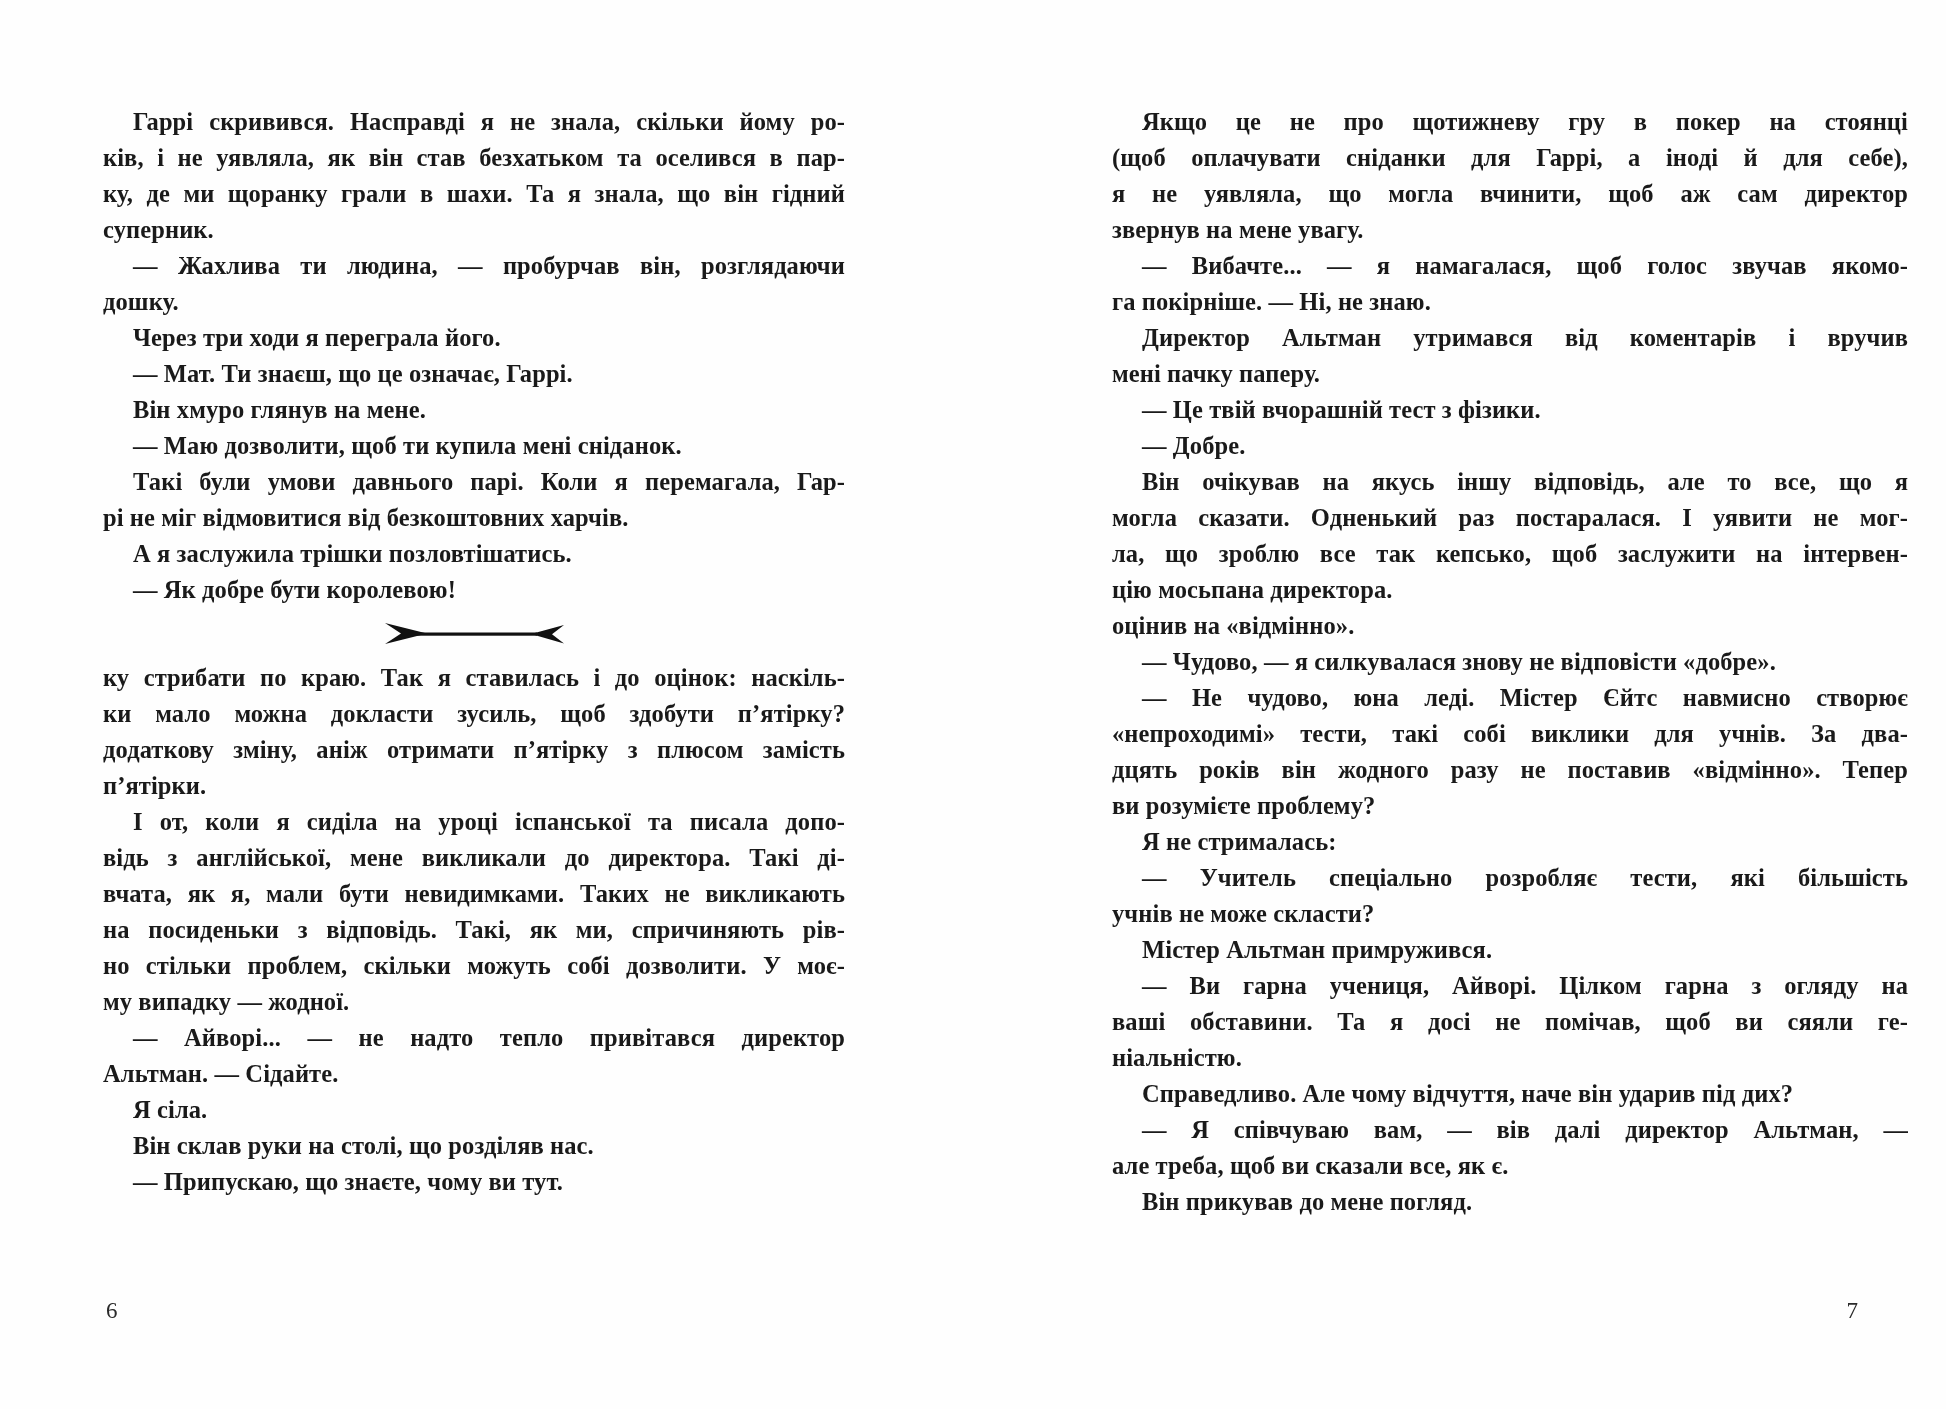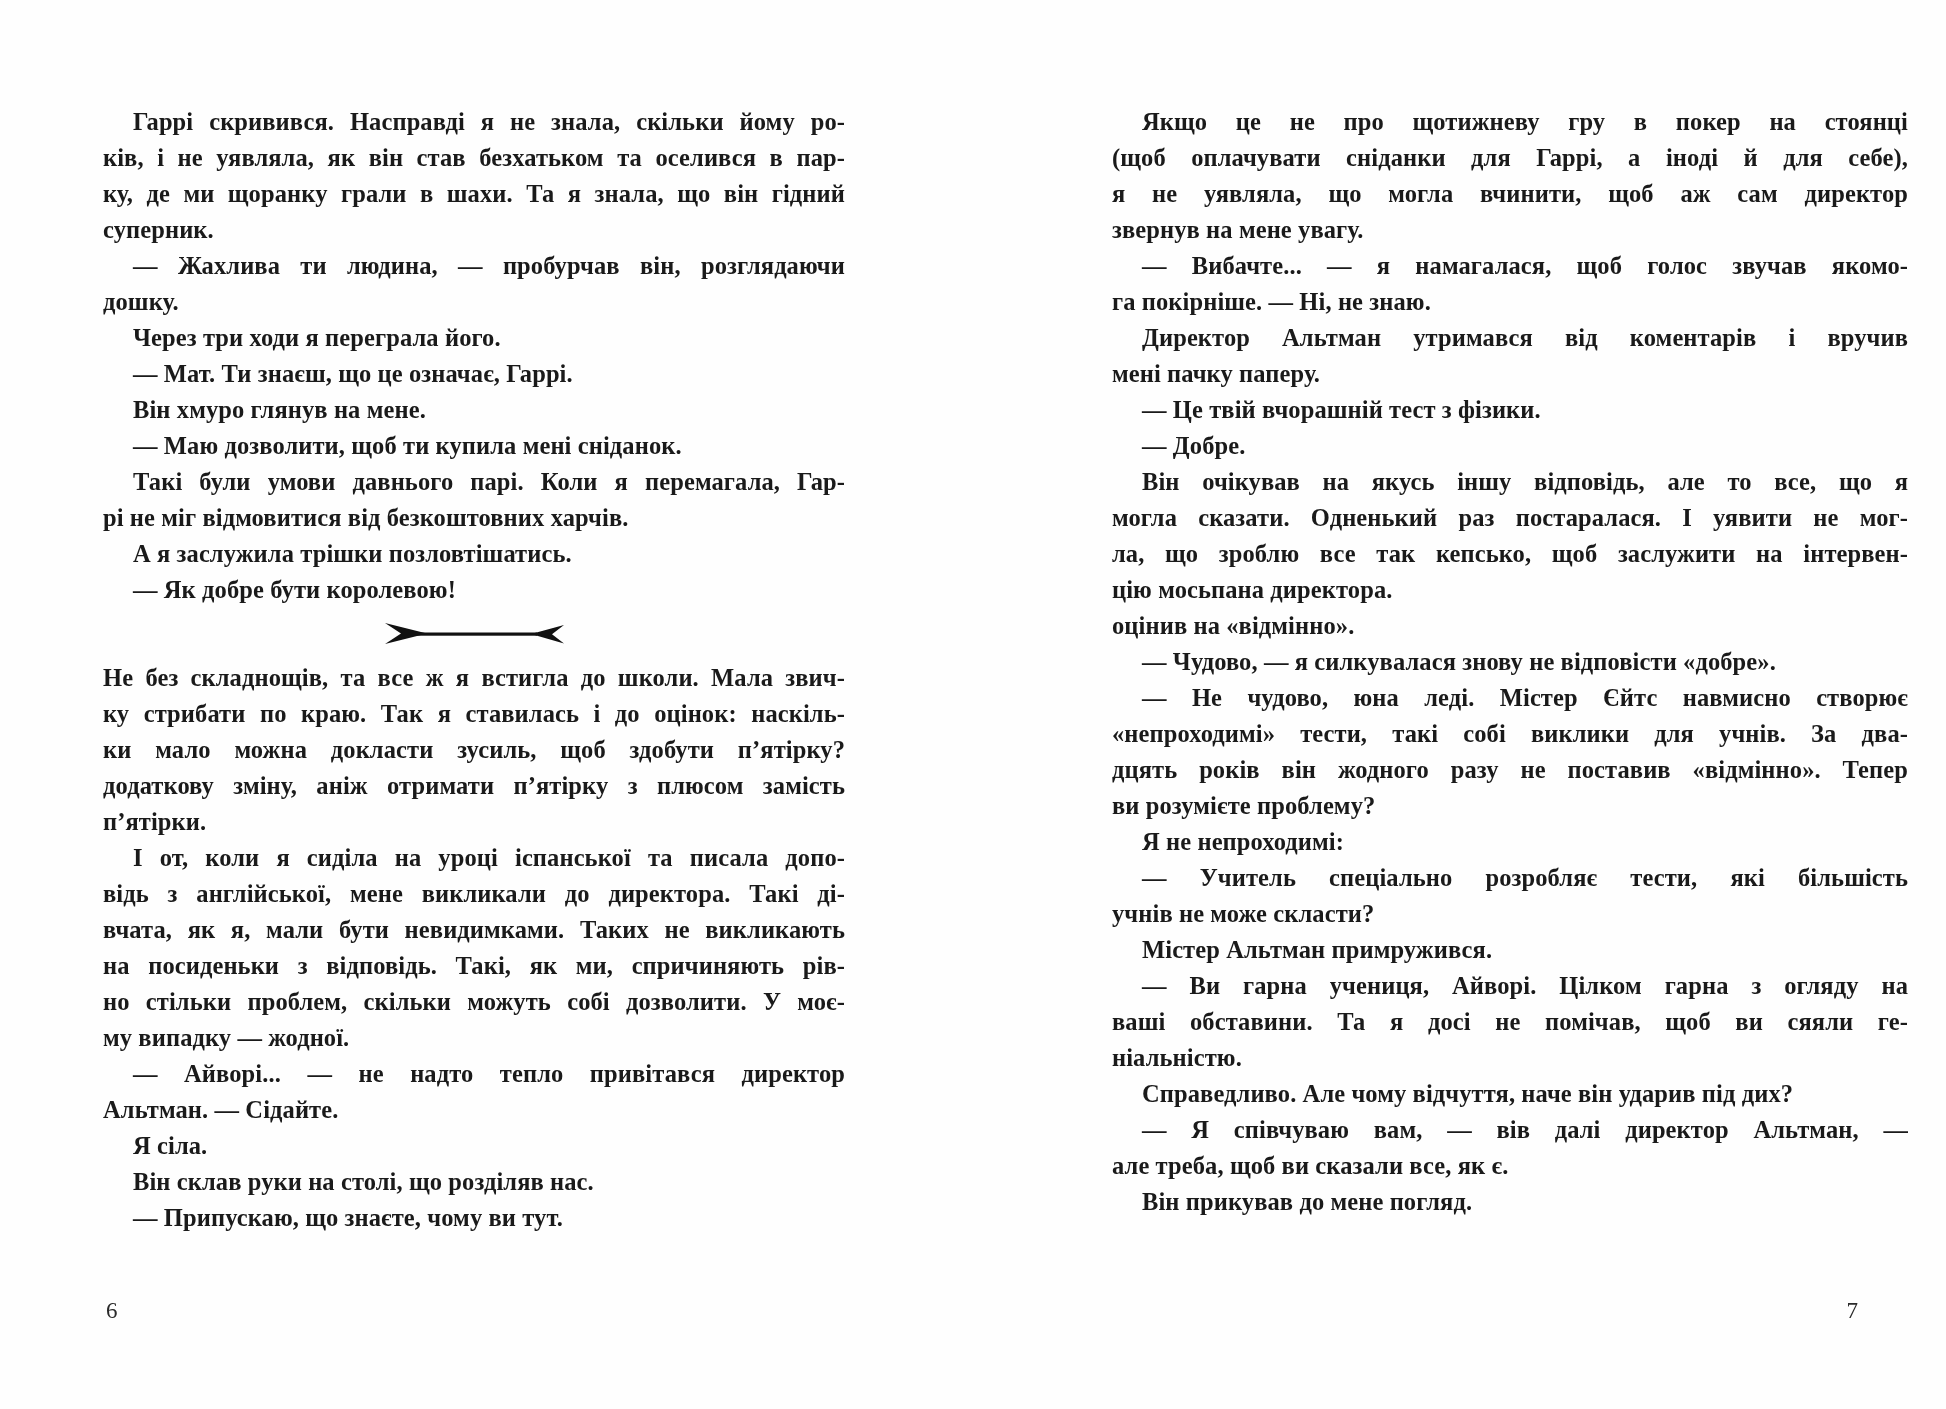--- a/index.html
+++ b/index.html
@@ -64,21 +64,20 @@
     <div class="line">рі не міг відмовитися від безкоштовних харчів.</div>
     <div class="line ind">А я заслужила трішки позловтішатись.</div>
     <div class="line ind">— Як добре бути королевою!</div>
     <div class="divider-row">
     <svg width="186" height="22" viewBox="0 0 186 22" aria-hidden="true">
       <rect x="34" y="9.5" width="122" height="3.2" fill="#111111"></rect>
       <polygon points="4,0 46,10.4 4,21 20,10.6" fill="#111111"></polygon>
       <polygon points="183,2 150,11.1 183,20.5 171,11.2" fill="#111111"></polygon>
     </svg>
   </div>
-    <div class="line jst">Не без складнощів, та все ж я встигла до школи. Мала звич-</div>
     <div class="line jst">ку стрибати по краю. Так я ставилась і до оцінок: наскіль-</div>
     <div class="line jst">ки мало можна докласти зусиль, щоб здобути п’ятірку?</div>
     <div class="line jst">додаткову зміну, аніж отримати п’ятірку з плюсом замість</div>
     <div class="line">п’ятірки.</div>
     <div class="line ind jst">І от, коли я сиділа на уроці іспанської та писала допо-</div>
     <div class="line jst">відь з англійської, мене викликали до директора. Такі ді-</div>
     <div class="line jst">вчата, як я, мали бути невидимками. Таких не викликають</div>
     <div class="line jst">на посиденьки з відповідь. Такі, як ми, спричиняють рів-</div>
     <div class="line jst">но стільки проблем, скільки можуть собі дозволити. У моє-</div>
     <div class="line">му випадку — жодної.</div>
@@ -102,21 +101,21 @@
     <div class="line ind jst">Він очікував на якусь іншу відповідь, але то все, що я</div>
     <div class="line jst">могла сказати. Одненький раз постаралася. І уявити не мог-</div>
     <div class="line jst">ла, що зроблю все так кепсько, щоб заслужити на інтервен-</div>
     <div class="line">цію мосьпана директора.</div>
     <div class="line">оцінив на «відмінно».</div>
     <div class="line ind">— Чудово, — я силкувалася знову не відповісти «добре».</div>
     <div class="line ind jst">— Не чудово, юна леді. Містер Єйтс навмисно створює</div>
     <div class="line jst">«непроходимі» тести, такі собі виклики для учнів. За два-</div>
     <div class="line jst">дцять років він жодного разу не поставив «відмінно». Тепер</div>
     <div class="line">ви розумієте проблему?</div>
-    <div class="line ind">Я не непроходимі:</div>
+    <div class="line ind">Я не стрималась:</div>
     <div class="line ind jst">— Учитель спеціально розробляє тести, які більшість</div>
     <div class="line">учнів не може скласти?</div>
     <div class="line ind">Містер Альтман примружився.</div>
     <div class="line ind jst">— Ви гарна учениця, Айворі. Цілком гарна з огляду на</div>
     <div class="line jst">ваші обставини. Та я досі не помічав, щоб ви сяяли ге-</div>
     <div class="line">ніальністю.</div>
     <div class="line ind">Справедливо. Але чому відчуття, наче він ударив під дих?</div>
     <div class="line ind jst">— Я співчуваю вам, — вів далі директор Альтман, —</div>
     <div class="line">але треба, щоб ви сказали все, як є.</div>
     <div class="line ind">Він прикував до мене погляд.</div>

